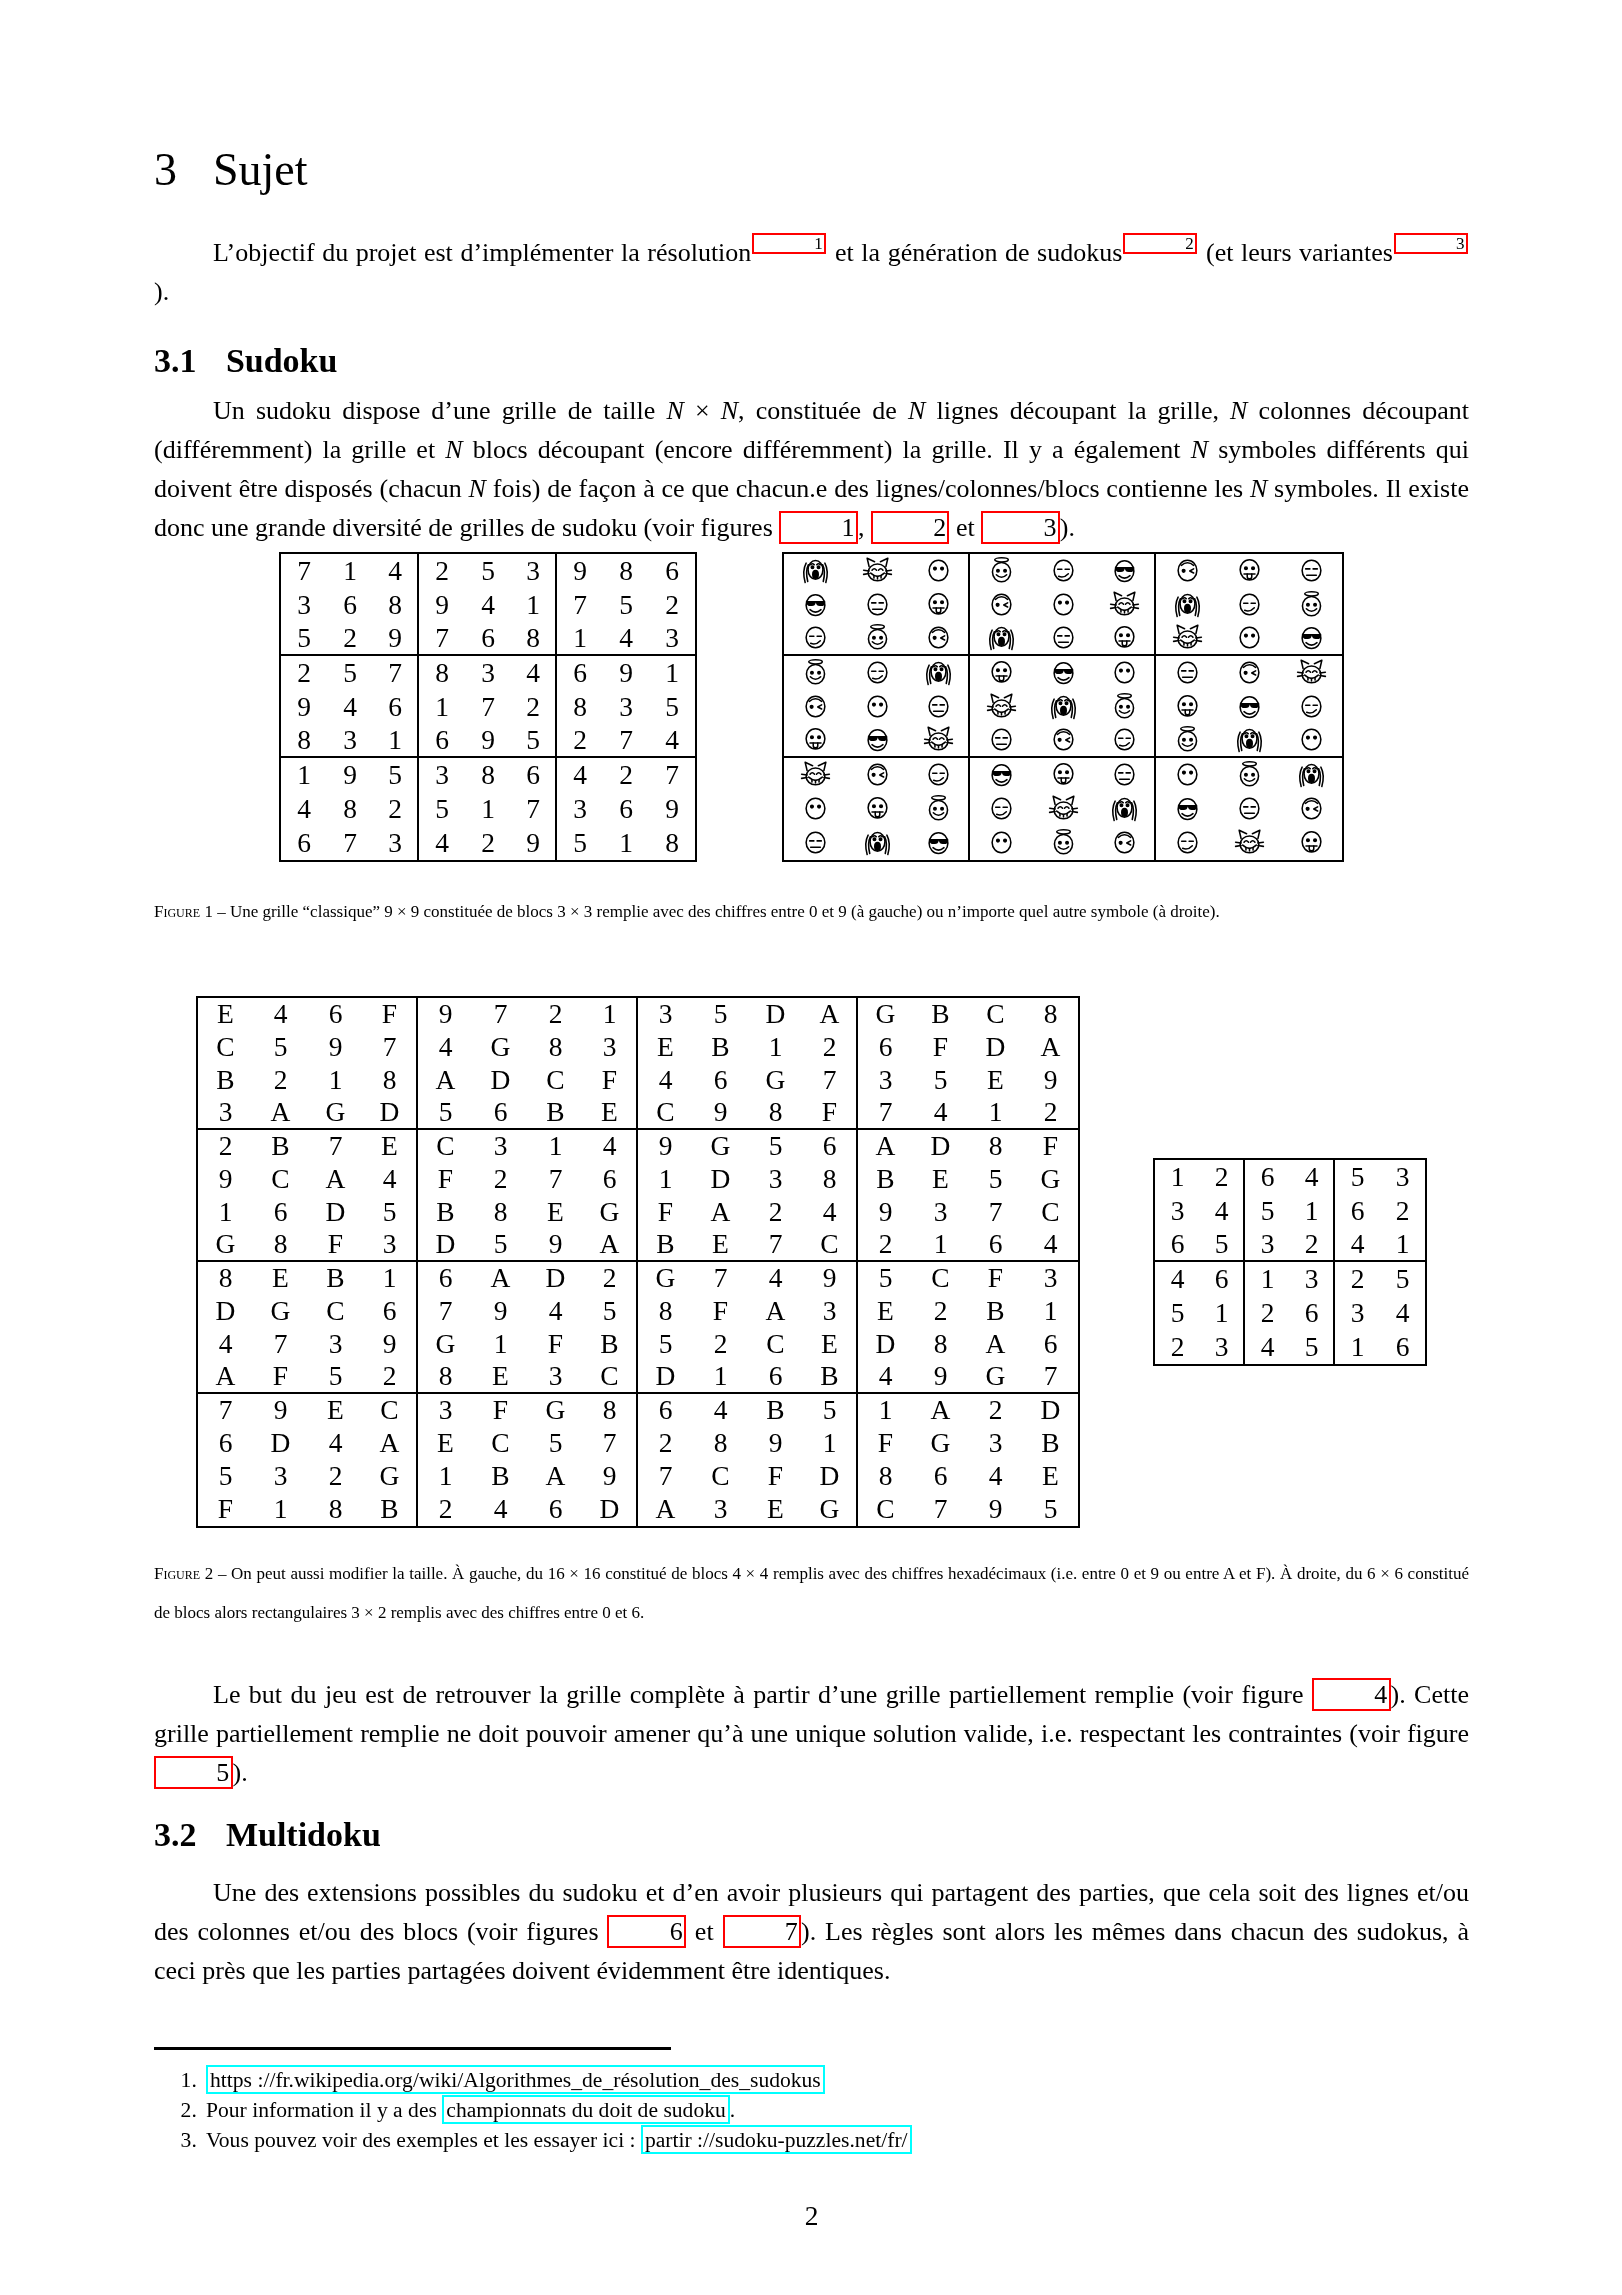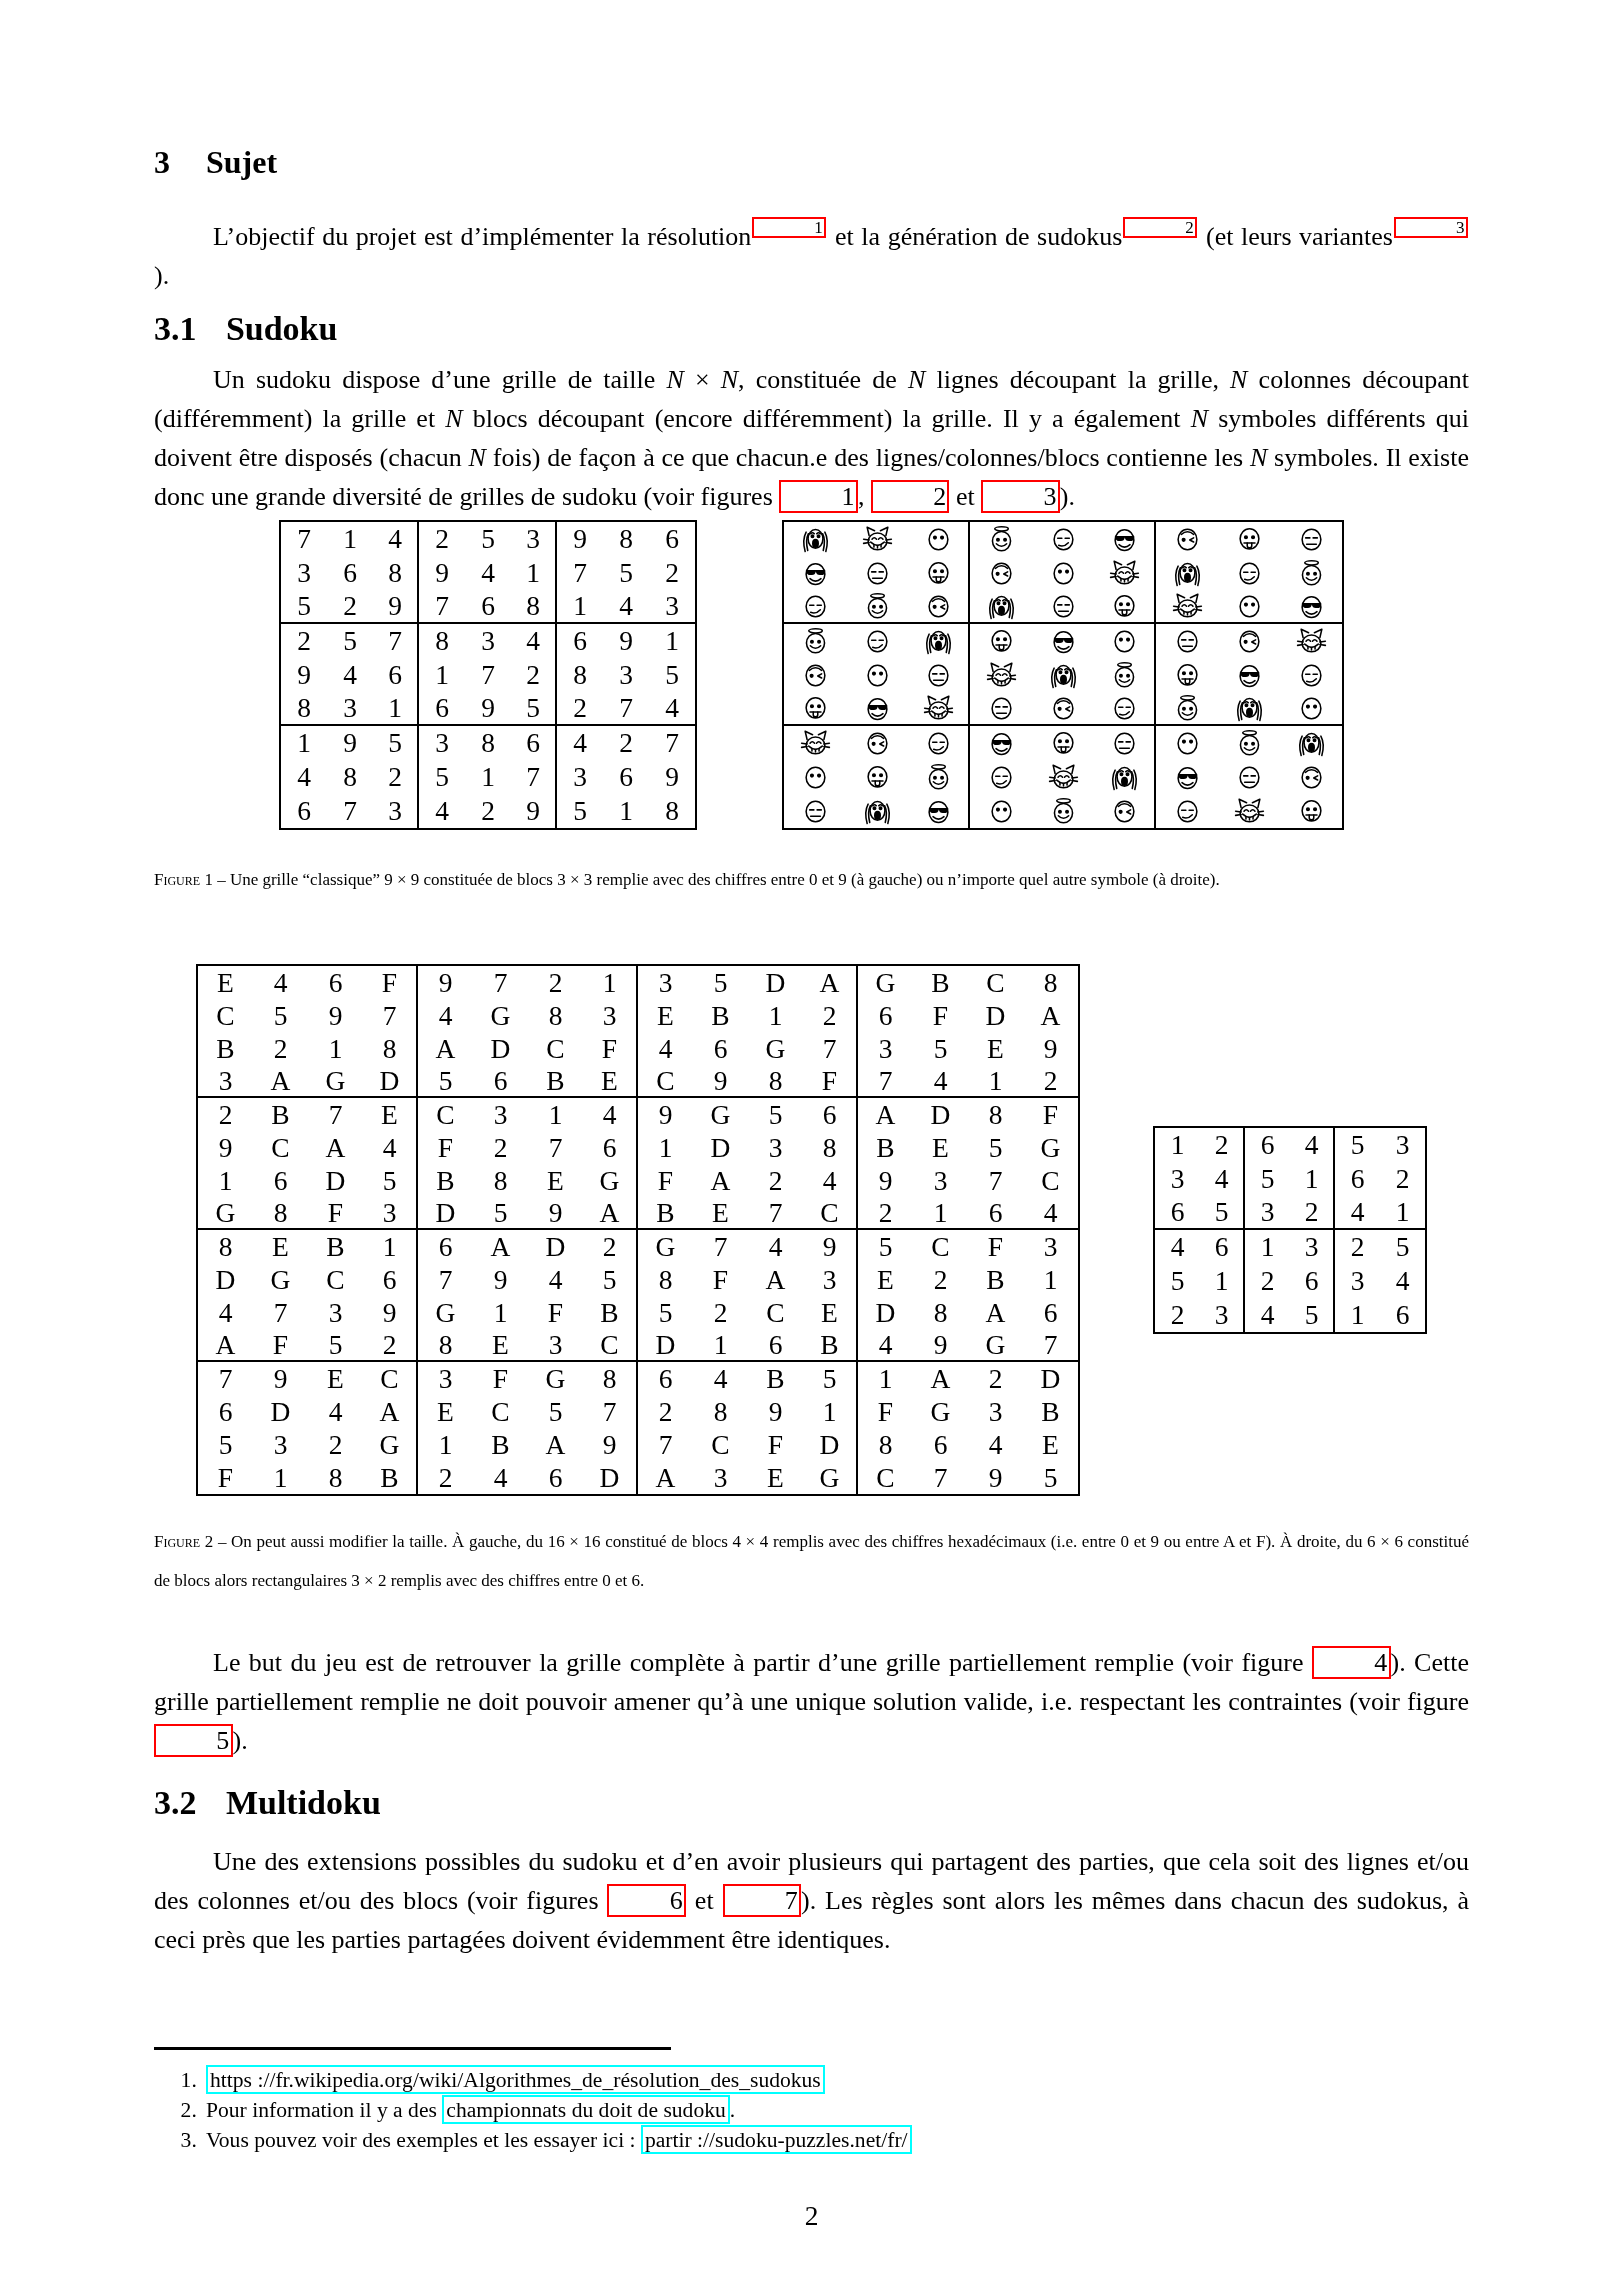--- a/index.html
+++ b/index.html
@@ -1,24 +1,24 @@
 <!DOCTYPE html>
 <html lang="fr" style="font-size:10.5px"><head>
 <meta charset="utf-8">
 <style>
   html,body{margin:0;padding:0;background:#ffffff;}
   .page{position:relative;width:1623px;height:2295px;background:#ffffff;color:#000;
         font-family:"Liberation Serif","DejaVu Serif",serif;overflow:hidden;}
   .content{padding:0 154px;}
 
-  h1.sec{margin:0;padding-top:145px;font-size:32px;font-weight:bold;line-height:1.1;}
+  h1.sec{margin:0;padding-top:145px;font-size:46px;font-weight:normal;line-height:1.1;}
   h1.sec .secnum{margin-right:36px;}
   h2.sec{margin:0;font-size:34px;font-weight:bold;line-height:1.1;}
   h2.sec .secnum{margin-right:29.4px;}
-  #sec31{margin-top:15px;}
+  #sec31{margin-top:31px;}
   #sec32{margin-top:24px;}
 
   p.body{margin:0;font-size:26px;line-height:39px;text-align:justify;}
   p.indent{text-indent:59px;}
   #p-intro{margin-top:37px;}
   #p-sudoku{margin-top:12px;}
   #p-goal{margin-top:43px;}
   #p-multidoku{margin-top:20px;}
 
   .math{font-style:italic;font-family:"Liberation Serif","DejaVu Serif",serif;}

